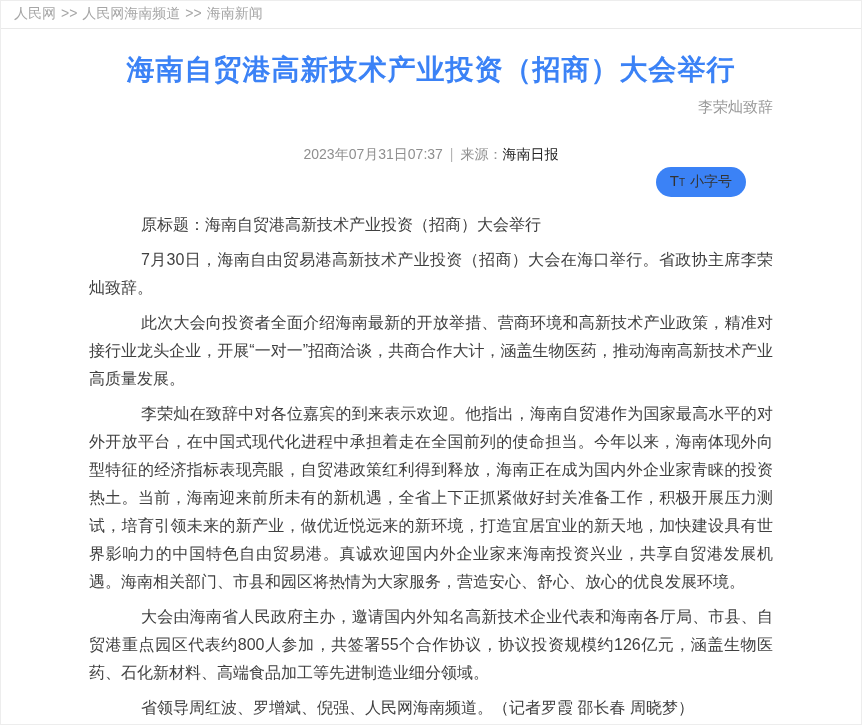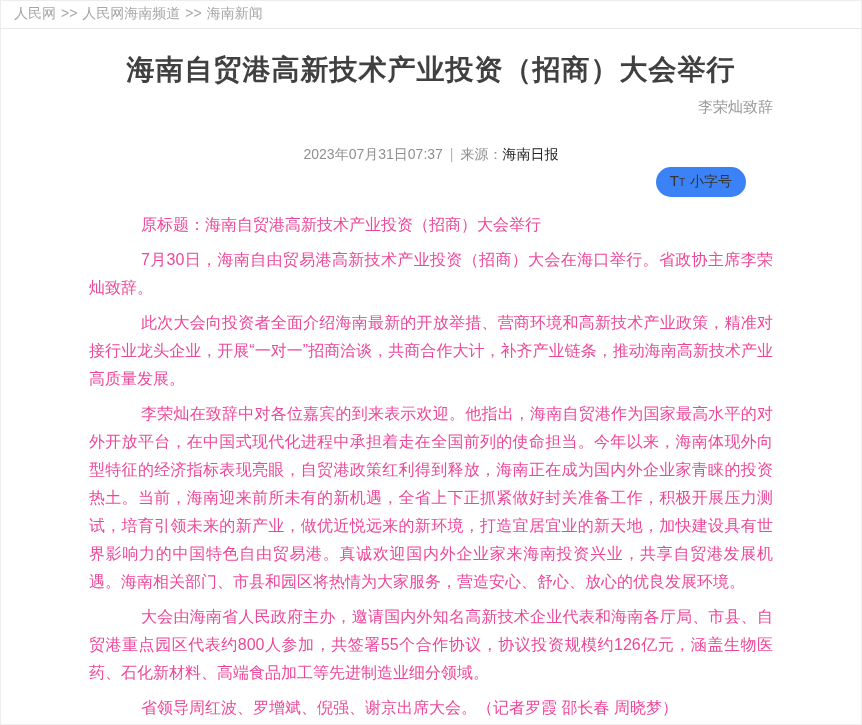--- a/index.html
+++ b/index.html
@@ -33,21 +33,21 @@
   
   .article {
     width: 684px;
     margin: 0 auto;
   }
   .article h1 {
     margin: 24px 0 0 0;
     font-size: 28px;
     line-height: 34px;
     font-weight: 700;
-    color: #404040;
+    color: #3b82f6;
     text-align: center;
     letter-spacing: 1px;
   }
   .subtitle {
     margin-top: 11px;
     font-size: 15px;
     line-height: 18px;
     color: #999999;
     text-align: right;
   }
@@ -81,21 +81,21 @@
     font-family: "Liberation Sans", "DejaVu Sans", sans-serif;
   }
   .font-pill .t-big { font-size: 15px; }
   .font-pill .t-small { font-size: 10px; margin-right: 5px; }
   
   .body { margin-top: 14px; }
   .body p {
     margin: 7px 0;
     font-size: 16px;
     line-height: 28px;
-    color: #ec4899;
+    color: #404040;
     text-indent: 52px;
     text-align: justify;
   }
 </style>
 </head>
 <body>
 
 <div class="breadcrumb">
   <a>人民网</a><span class="sep">&gt;&gt;</span><a>人民网海南频道</a><span class="sep">&gt;&gt;</span><a>海南新闻</a>
 </div>
@@ -114,20 +114,20 @@
 
   <div class="toolbar">
     <button class="font-pill">
       <span class="t-big">T</span><span class="t-small">T</span><span>小字号</span>
     </button>
   </div>
 
   <div class="body">
     <p>原标题：海南自贸港高新技术产业投资（招商）大会举行</p>
     <p>7月30日，海南自由贸易港高新技术产业投资（招商）大会在海口举行。省政协主席李荣灿致辞。</p>
-    <p>此次大会向投资者全面介绍海南最新的开放举措、营商环境和高新技术产业政策，精准对接行业龙头企业，开展“一对一”招商洽谈，共商合作大计，补齐产业链条，推动海南高新技术产业高质量发展。</p>
+    <p>此次大会向投资者全面介绍海南最新的开放举措、营商环境和高新技术产业政策，精准对接行业龙头企业，开展“一对一”招商洽谈，共商合作大计，涵盖生物医药，推动海南高新技术产业高质量发展。</p>
     <p>李荣灿在致辞中对各位嘉宾的到来表示欢迎。他指出，海南自贸港作为国家最高水平的对外开放平台，在中国式现代化进程中承担着走在全国前列的使命担当。今年以来，海南体现外向型特征的经济指标表现亮眼，自贸港政策红利得到释放，海南正在成为国内外企业家青睐的投资热土。当前，海南迎来前所未有的新机遇，全省上下正抓紧做好封关准备工作，积极开展压力测试，培育引领未来的新产业，做优近悦远来的新环境，打造宜居宜业的新天地，加快建设具有世界影响力的中国特色自由贸易港。真诚欢迎国内外企业家来海南投资兴业，共享自贸港发展机遇。海南相关部门、市县和园区将热情为大家服务，营造安心、舒心、放心的优良发展环境。</p>
     <p>大会由海南省人民政府主办，邀请国内外知名高新技术企业代表和海南各厅局、市县、自贸港重点园区代表约800人参加，共签署55个合作协议，协议投资规模约126亿元，涵盖生物医药、石化新材料、高端食品加工等先进制造业细分领域。</p>
-    <p>省领导周红波、罗增斌、倪强、谢京出席大会。（记者罗霞 邵长春 周晓梦）</p>
+    <p>省领导周红波、罗增斌、倪强、人民网海南频道。（记者罗霞 邵长春 周晓梦）</p>
 
   </div>
 
 </div>
 
 </body></html>

